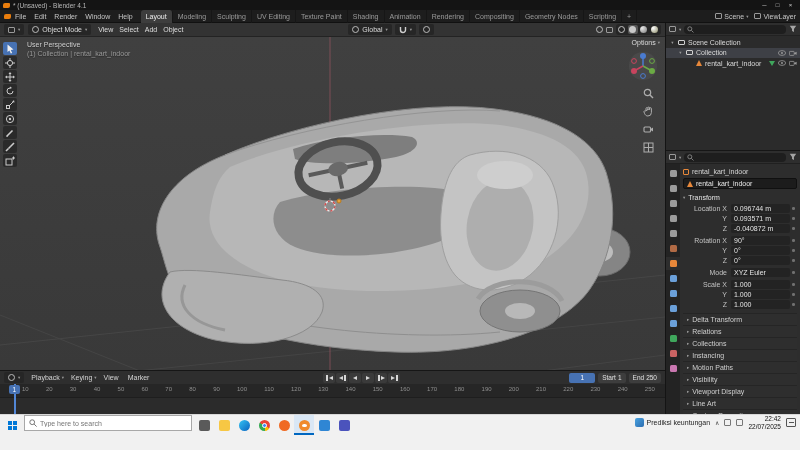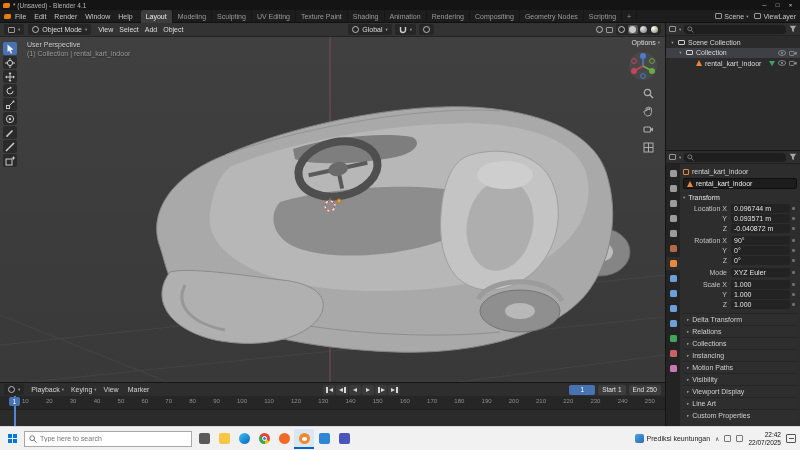--- a/index.html
+++ b/index.html
@@ -113,21 +113,21 @@
   .t-rows{padding:1px 0 3px 2px}
   .t-row{display:flex;align-items:center;height:9px;margin-bottom:1px}
   .t-rows div.t-row:nth-of-type(3),.t-rows div.t-row:nth-of-type(6),.t-rows div.t-row:nth-of-type(7){margin-bottom:3px}
   .t-label{width:46px;text-align:right;padding-right:4px;color:#c2c2c2;white-space:nowrap}
   .t-field{flex:1;height:9px;background:#232323;border-radius:2px;display:flex;align-items:center;padding:0 3px;color:#e3e3e3;white-space:nowrap;overflow:hidden}
   .t-dot{width:7px;display:flex;justify-content:center;flex:0 0 auto}
   .t-dot::before{content:"";width:2.5px;height:2.5px;border-radius:50%;background:#707070}
   .sections div.sec-row{height:12px;display:flex;align-items:center;gap:3px;background:#2e2e2e;border-top:1px solid #252525;padding-left:4px;color:#cfcfcf}
 
   
-  .taskbar{height:24px;background:#f1f1f1;border-top:1px solid #d8d8d8;display:flex;align-items:center;color:#333;flex:0 0 auto}
+  .taskbar{height:36px;background:#f1f1f1;border-top:1px solid #d8d8d8;display:flex;align-items:flex-start;color:#333;flex:0 0 auto}
   .start-btn{width:24px;height:20px;display:flex;align-items:center;justify-content:center}
   .win-logo{display:grid;grid-template-columns:4px 4px;grid-template-rows:4px 4px;gap:1px}
   .win-logo span{background:#0078d7}
   .tb-search{width:168px;height:16px;background:#fff;border:1px solid #a8a8a8;display:flex;align-items:center;gap:3px;padding:0 4px}
   .tb-search input{border:0;outline:0;flex:1;font-size:7px;color:#555;background:transparent;font-family:inherit;min-width:0}
   .tb-icons{display:flex;margin-left:2px}
   .tb-icon{width:20px;height:20px;display:flex;align-items:center;justify-content:center;position:relative}
   .tb-icon.active{background:#d9e7f5;box-shadow:inset 0 -2px 0 #0067c0}
   .tb-glyph{width:11px;height:11px;border-radius:50%}
   .tb-icon[data-name="file-explorer-icon"] .tb-glyph,

